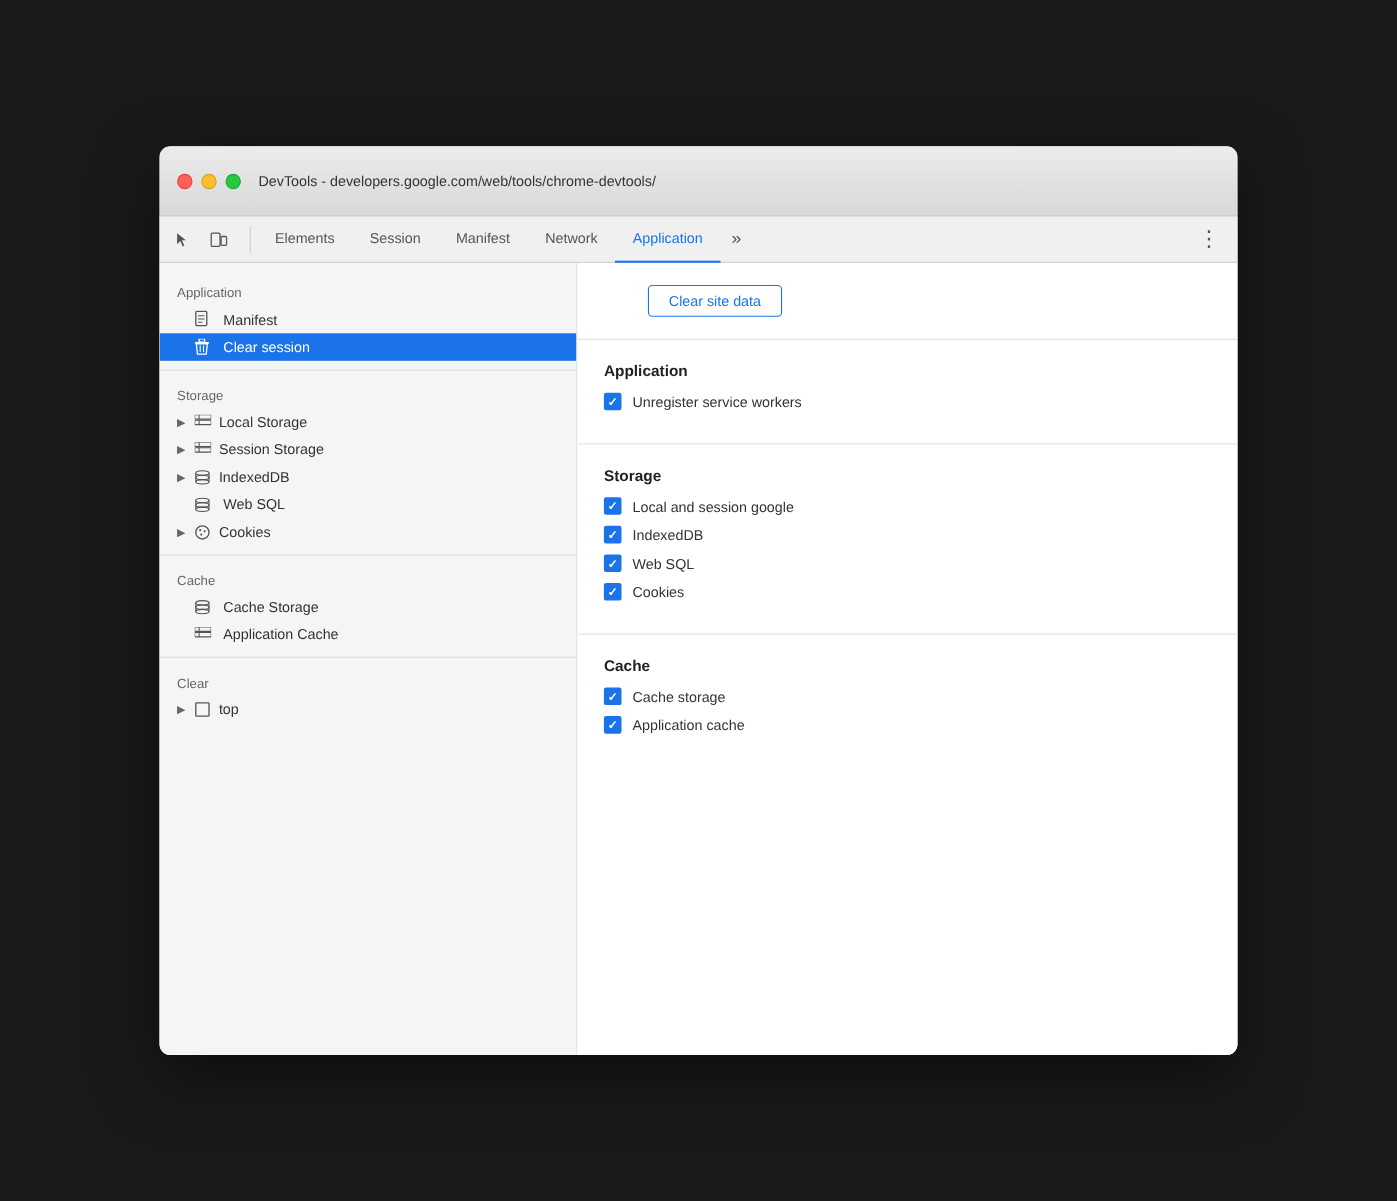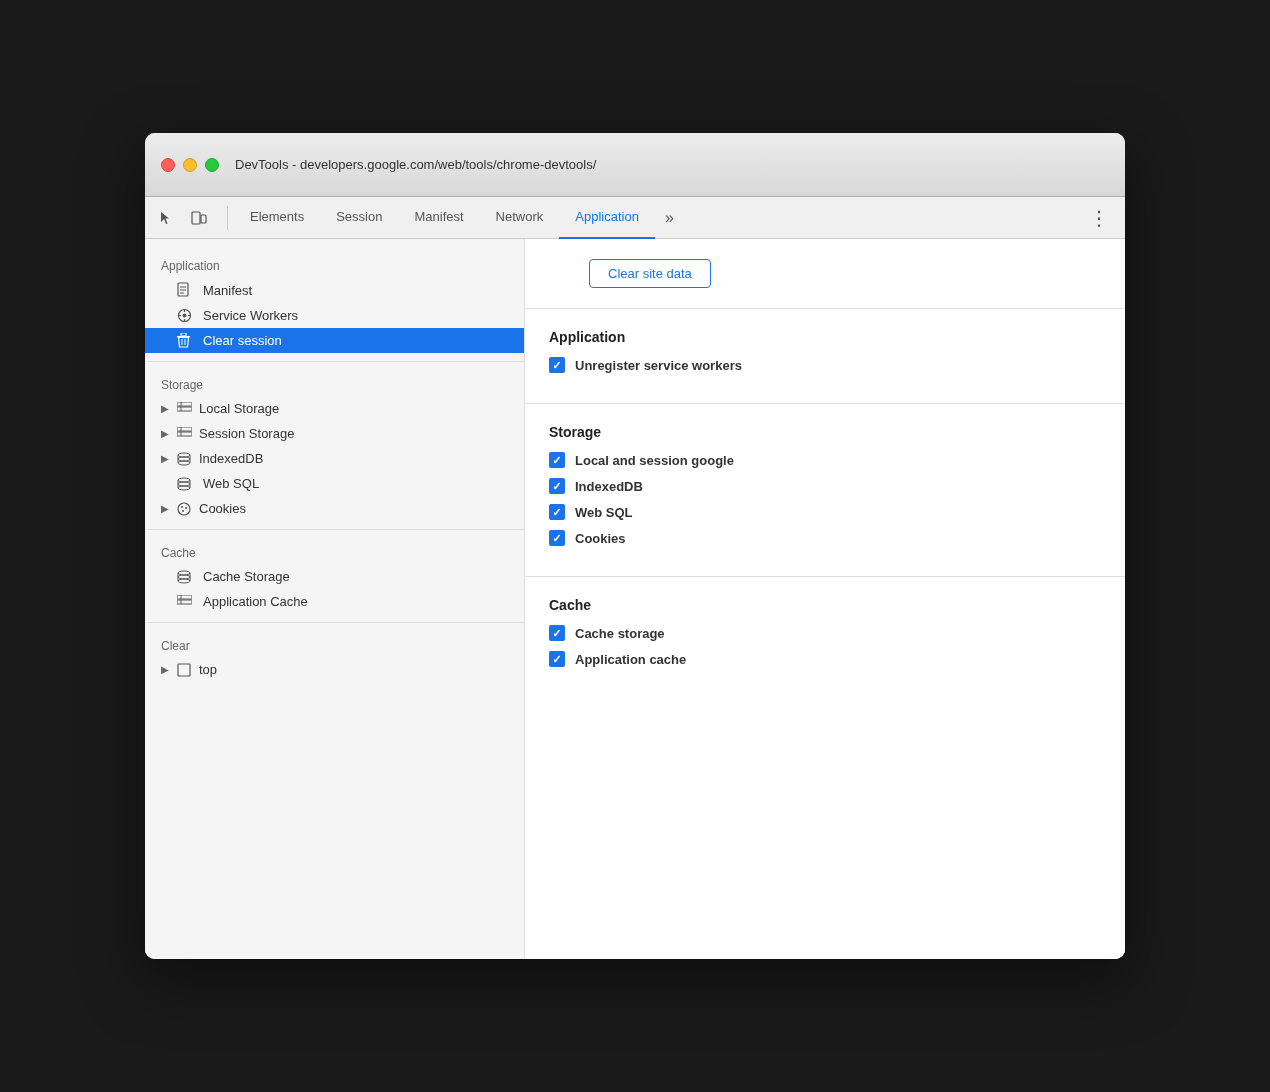--- a/index.html
+++ b/index.html
@@ -205,21 +205,20 @@
       color: #222;
       margin-bottom: 12px;
     }
     .checkbox-item {
       display: flex;
       align-items: center;
       gap: 10px;
       margin-bottom: 10px;
       font-size: 13px;
       color: #333;
-      font-weight: bold;
     }
     
     .custom-checkbox {
       width: 16px;
       height: 16px;
       background: #1a73e8;
       border-radius: 2px;
       display: flex;
       align-items: center;
       justify-content: center;
@@ -288,33 +287,20 @@
             <svg width="14" height="16" viewBox="0 0 14 16" fill="#555">
               <rect x="1" y="1" width="10" height="13" rx="1" fill="none" stroke="#555" stroke-width="1.2"></rect>
               <line x1="3" y1="5" x2="9" y2="5" stroke="#555" stroke-width="1"></line>
               <line x1="3" y1="8" x2="9" y2="8" stroke="#555" stroke-width="1"></line>
               <line x1="3" y1="11" x2="7" y2="11" stroke="#555" stroke-width="1"></line>
             </svg>
           </span>
           <span class="sidebar-label">Manifest</span>
         </div>
 
-        <div class="sidebar-item">
-          <span class="sidebar-icon">
-            <svg width="15" height="15" viewBox="0 0 15 15" fill="#555">
-              <circle cx="7.5" cy="7.5" r="6" fill="none" stroke="#555" stroke-width="1.2"></circle>
-              <circle cx="7.5" cy="7.5" r="2" fill="#555"></circle>
-              <line x1="7.5" y1="1" x2="7.5" y2="4" stroke="#555" stroke-width="1.2"></line>
-              <line x1="7.5" y1="11" x2="7.5" y2="14" stroke="#555" stroke-width="1.2"></line>
-              <line x1="1" y1="7.5" x2="4" y2="7.5" stroke="#555" stroke-width="1.2"></line>
-              <line x1="11" y1="7.5" x2="14" y2="7.5" stroke="#555" stroke-width="1.2"></line>
-            </svg>
-          </span>
-          <span class="sidebar-label">Service Workers</span>
-        </div>
 
         <div class="sidebar-item active">
           <span class="sidebar-icon">
             <svg width="13" height="15" viewBox="0 0 13 15" fill="white">
               <rect x="0" y="3" width="13" height="1.5" rx="0.5"></rect>
               <rect x="4" y="0" width="5" height="3" rx="0.5" fill="none" stroke="white" stroke-width="1.2"></rect>
               <path d="M1.5 4.5 L2.5 14 L10.5 14 L11.5 4.5 Z" fill="none" stroke="white" stroke-width="1.2"></path>
               <line x1="5" y1="6" x2="5" y2="12" stroke="white" stroke-width="1"></line>
               <line x1="8" y1="6" x2="8" y2="12" stroke="white" stroke-width="1"></line>
             </svg>

